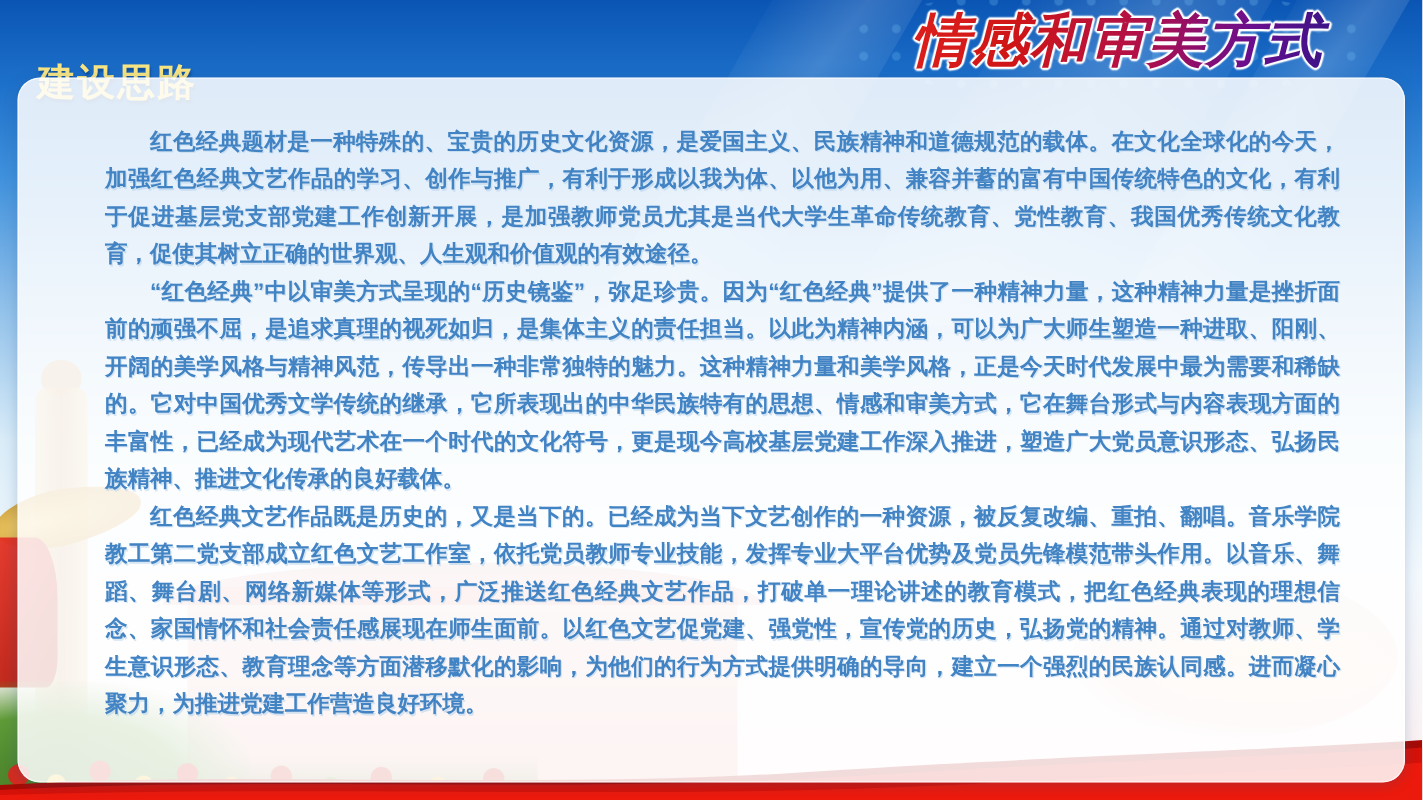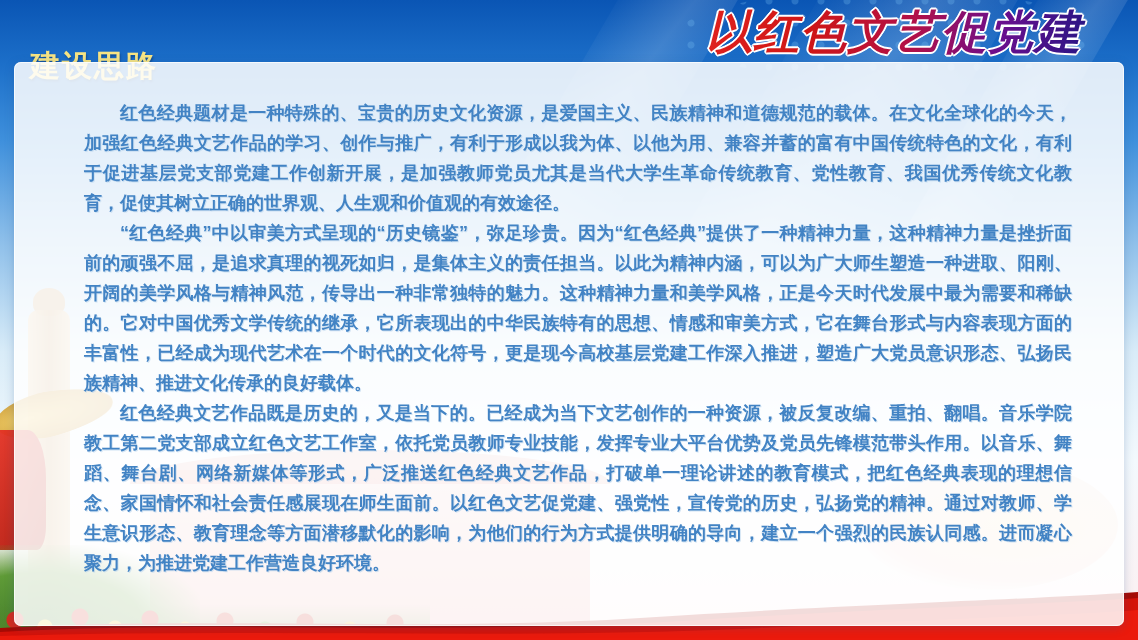--- a/index.html
+++ b/index.html
@@ -45,21 +45,21 @@
   
   .page-title{position:absolute;left:30px;top:14px;font-size:30px;font-weight:bold;color:#f7e483;letter-spacing:2px;text-shadow:1px 2px 2px rgba(0,40,90,.45);margin-top:32px;}
   .slogan{position:absolute;right:34px;top:2px;width:420px;text-align:center;
     font-family:"DejaVu Serif","Liberation Serif",serif;font-style:italic;font-weight:bold;
     font-size:46px;letter-spacing:1px;white-space:nowrap;
     background:linear-gradient(95deg,#e32420 0%,#cf1616 30%,#b0104a 55%,#6a0e8e 75%,#2b1685 95%);
     -webkit-background-clip:text;background-clip:text;color:transparent;
     filter:drop-shadow(1px 1px 0 #fff) drop-shadow(-1px -1px 0 #fff) drop-shadow(1px -1px 0 #fff) drop-shadow(-1px 1px 0 #fff);}
   
   .panel{position:absolute;left:14px;right:14px;top:62px;bottom:14px;
-    background:rgba(255,255,255,.86);border-radius:7px;
+    background:rgba(255,255,255,.86);border-radius:18px;
     box-shadow:0 2px 10px rgba(40,80,140,.25), inset 0 0 0 1px rgba(255,255,255,.7);}
   .panel-text{position:absolute;left:70px;right:52px;top:36px;color:#4283c4;
     font-size:18px;font-weight:bold;line-height:30px;text-align:justify;
     text-shadow:1px 1px 0 rgba(180,210,235,.55);}
   .panel-text p{margin:0;text-indent:2em;}
 </style>
 </head>
 <body>
 
 <div class="slide">
@@ -79,21 +79,21 @@
   <div class="deco greens"></div>
   <div class="deco flowers"></div>
 
   <svg class="ribbon" viewBox="0 0 1138 70" preserveAspectRatio="none">
     <path d="M0,58 C200,46 420,62 640,48 C860,34 1020,30 1138,22 L1138,70 L0,70 Z" fill="#a50b05"></path>
     <path d="M0,62 C220,50 460,66 700,50 C900,37 1040,35 1138,28 L1138,70 L0,70 Z" fill="#d41209"></path>
     <path d="M0,66 C260,58 520,70 760,58 C940,49 1060,46 1138,40 L1138,70 L0,70 Z" fill="#ef1c0d" opacity="0.85"></path>
   </svg>
 
   <div class="page-title">建设思路</div>
-  <div class="slogan">以红色文艺促党建</div>
+  <div class="slogan">情感和审美方式</div>
 
   <div class="panel">
     <div class="panel-text">
       <p>红色经典题材是一种特殊的、宝贵的历史文化资源，是爱国主义、民族精神和道德规范的载体。在文化全球化的今天，加强红色经典文艺作品的学习、创作与推广，有利于形成以我为体、以他为用、兼容并蓄的富有中国传统特色的文化，有利于促进基层党支部党建工作创新开展，是加强教师党员尤其是当代大学生革命传统教育、党性教育、我国优秀传统文化教育，促使其树立正确的世界观、人生观和价值观的有效途径。</p>
       <p>“红色经典”中以审美方式呈现的“历史镜鉴”，弥足珍贵。因为“红色经典”提供了一种精神力量，这种精神力量是挫折面前的顽强不屈，是追求真理的视死如归，是集体主义的责任担当。以此为精神内涵，可以为广大师生塑造一种进取、阳刚、开阔的美学风格与精神风范，传导出一种非常独特的魅力。这种精神力量和美学风格，正是今天时代发展中最为需要和稀缺的。它对中国优秀文学传统的继承，它所表现出的中华民族特有的思想、情感和审美方式，它在舞台形式与内容表现方面的丰富性，已经成为现代艺术在一个时代的文化符号，更是现今高校基层党建工作深入推进，塑造广大党员意识形态、弘扬民族精神、推进文化传承的良好载体。</p>
       <p>红色经典文艺作品既是历史的，又是当下的。已经成为当下文艺创作的一种资源，被反复改编、重拍、翻唱。音乐学院教工第二党支部成立红色文艺工作室，依托党员教师专业技能，发挥专业大平台优势及党员先锋模范带头作用。以音乐、舞蹈、舞台剧、网络新媒体等形式，广泛推送红色经典文艺作品，打破单一理论讲述的教育模式，把红色经典表现的理想信念、家国情怀和社会责任感展现在师生面前。以红色文艺促党建、强党性，宣传党的历史，弘扬党的精神。通过对教师、学生意识形态、教育理念等方面潜移默化的影响，为他们的行为方式提供明确的导向，建立一个强烈的民族认同感。进而凝心聚力，为推进党建工作营造良好环境。</p>
     </div>
   </div>
 
 </div>

